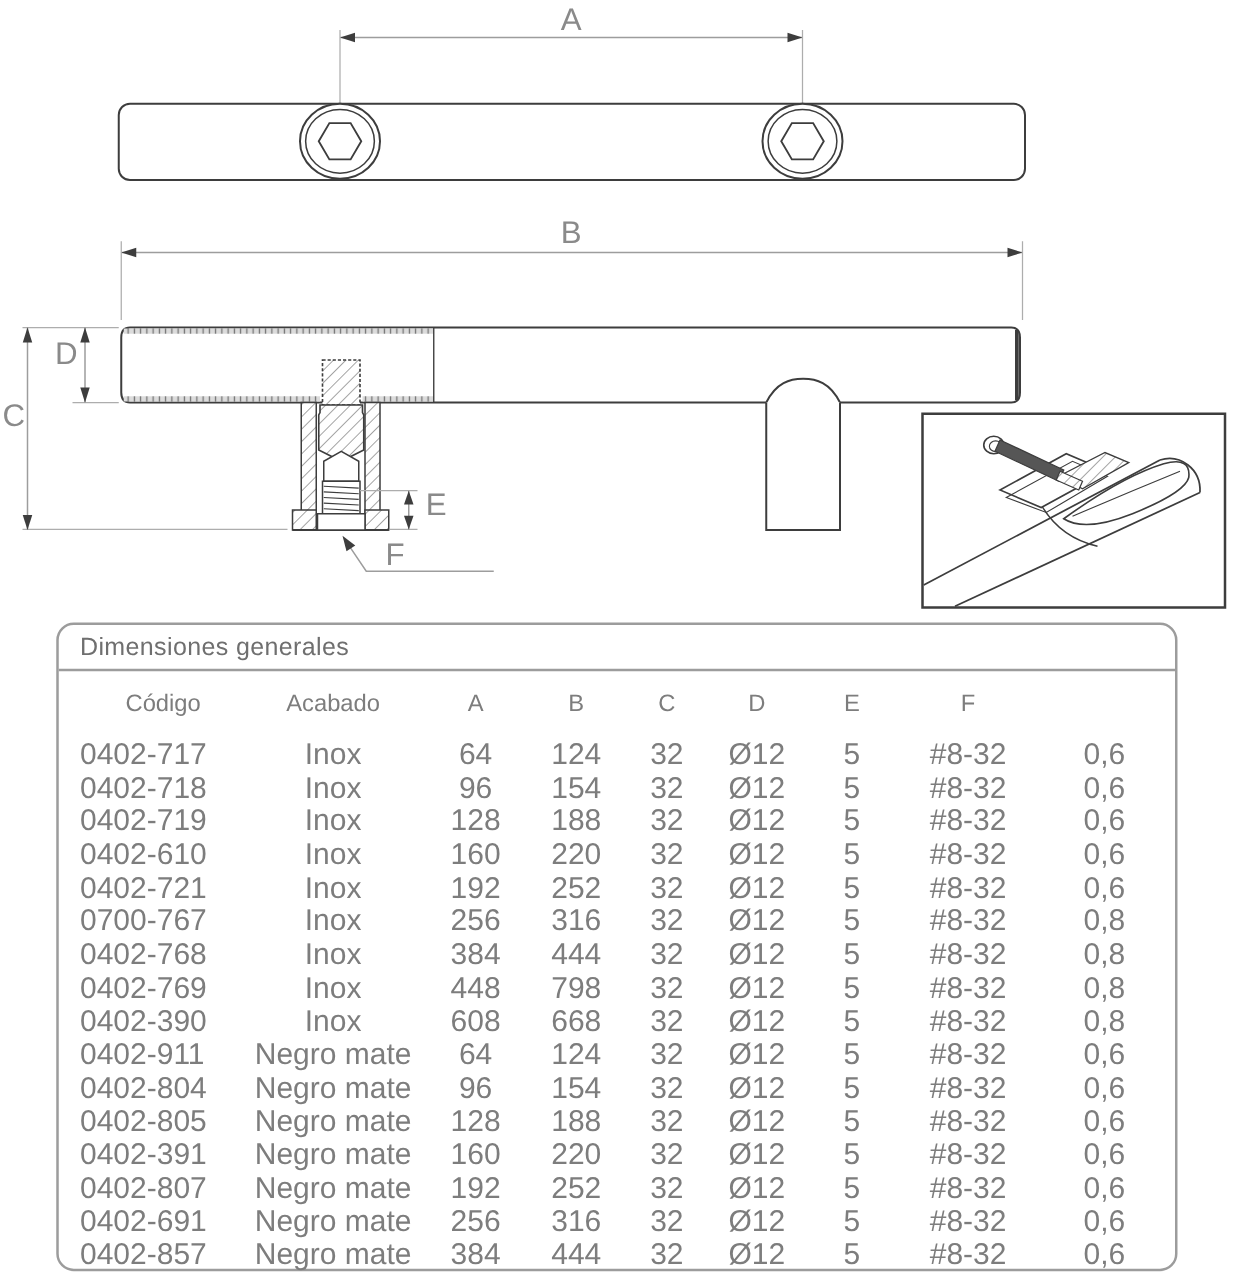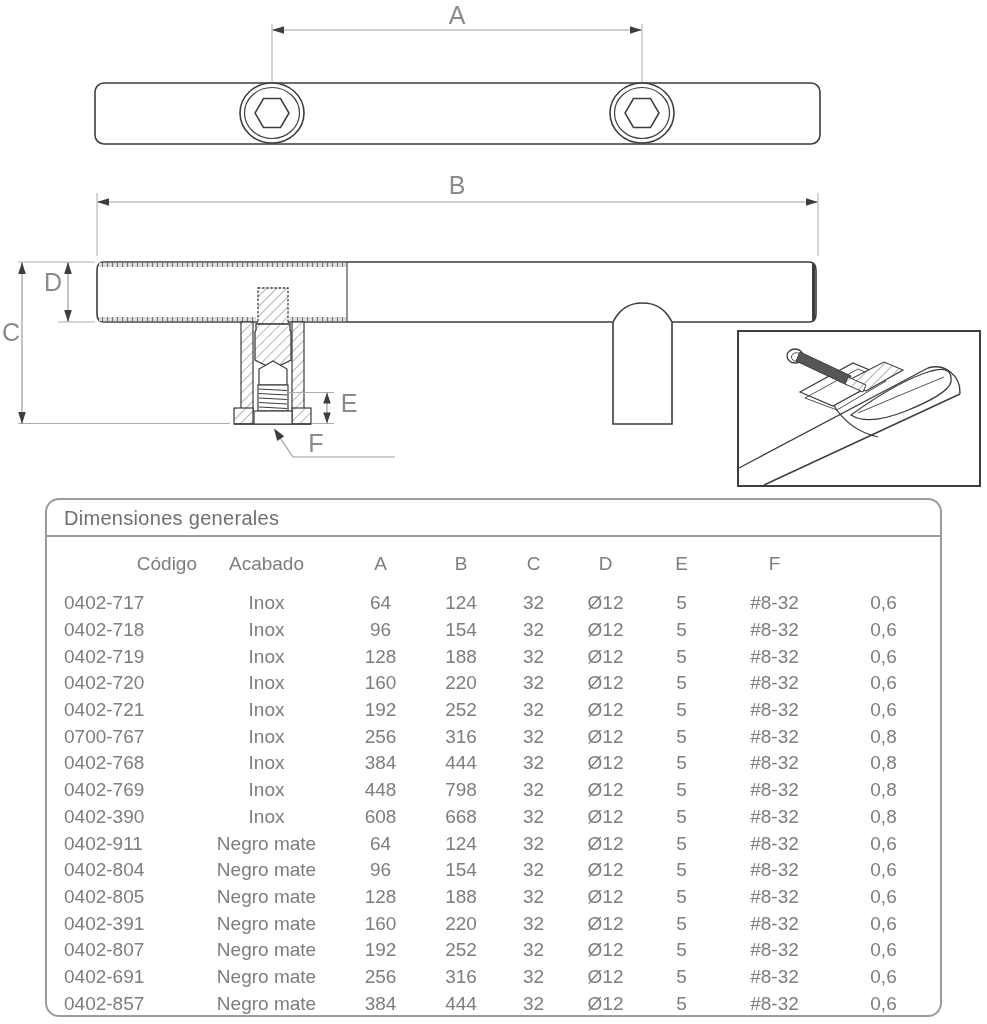--- a/index.html
+++ b/index.html
@@ -10,22 +10,22 @@
   
   #spec-box{position:absolute;left:45px;top:498px;width:897px;height:519px;
             border:2px solid #9c9c9c;border-radius:14px;box-sizing:border-box;
             color:#7d7d7d;background:#fff;}
   #spec-title{font-size:20px;color:#6f6f6f;padding:7px 0 0 17px;letter-spacing:.3px;}
   #spec-rule{border:none;border-top:2px solid #9c9c9c;margin:5px 0 0 0;}
   .grid-row{display:grid;grid-template-columns:150px 139px 89px 72px 73px 71px 81px 105px 113px;
             align-items:center;}
   #spec-header{min-height:52px;margin-top:1px;font-size:19px;}
   #spec-header .cell{text-align:center;line-height:1.15;}
-  #spec-header .cell.first{text-align:right;padding-left:17px;}
-  #spec-rows .grid-row{height:26.7px;font-size:19px;}
+  #spec-header .cell.first{text-align:center;padding-left:17px;}
+  #spec-rows .grid-row{height:26.7px;font-size:24px;}
   #spec-rows .cell{text-align:center;white-space:nowrap;}
   #spec-rows .cell.first{text-align:left;padding-left:17px;}
 </style>
 </head>
 <body>
 
 <div id="page">
 
   <svg id="drawing" width="987" height="497" viewBox="0 0 987 497">
     <defs>
@@ -219,21 +219,21 @@
           <div class="cell">Inox</div>
           <div class="cell">128</div>
           <div class="cell">188</div>
           <div class="cell">32</div>
           <div class="cell">Ø12</div>
           <div class="cell">5</div>
           <div class="cell">#8-32</div>
           <div class="cell">0,6</div>
         </div>
         <div class="grid-row">
-          <div class="cell first">0402-720</div>
+          <div class="cell first">0402-610</div>
           <div class="cell">Inox</div>
           <div class="cell">160</div>
           <div class="cell">220</div>
           <div class="cell">32</div>
           <div class="cell">Ø12</div>
           <div class="cell">5</div>
           <div class="cell">#8-32</div>
           <div class="cell">0,6</div>
         </div>
         <div class="grid-row">

